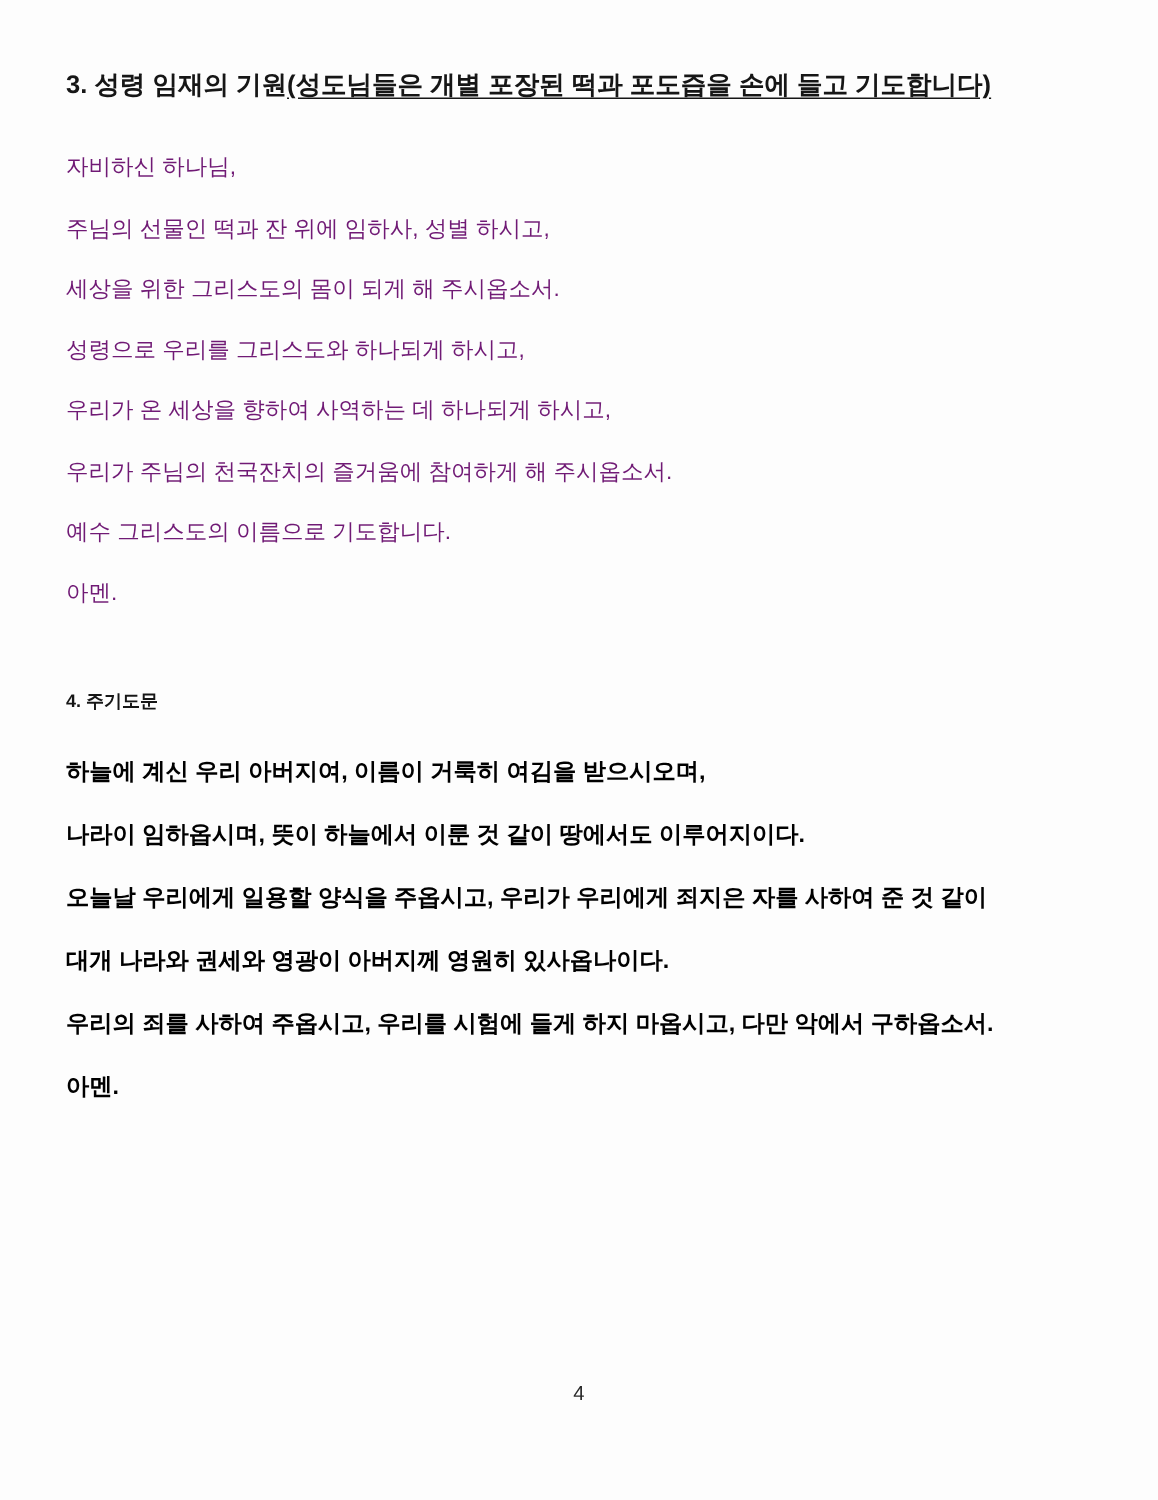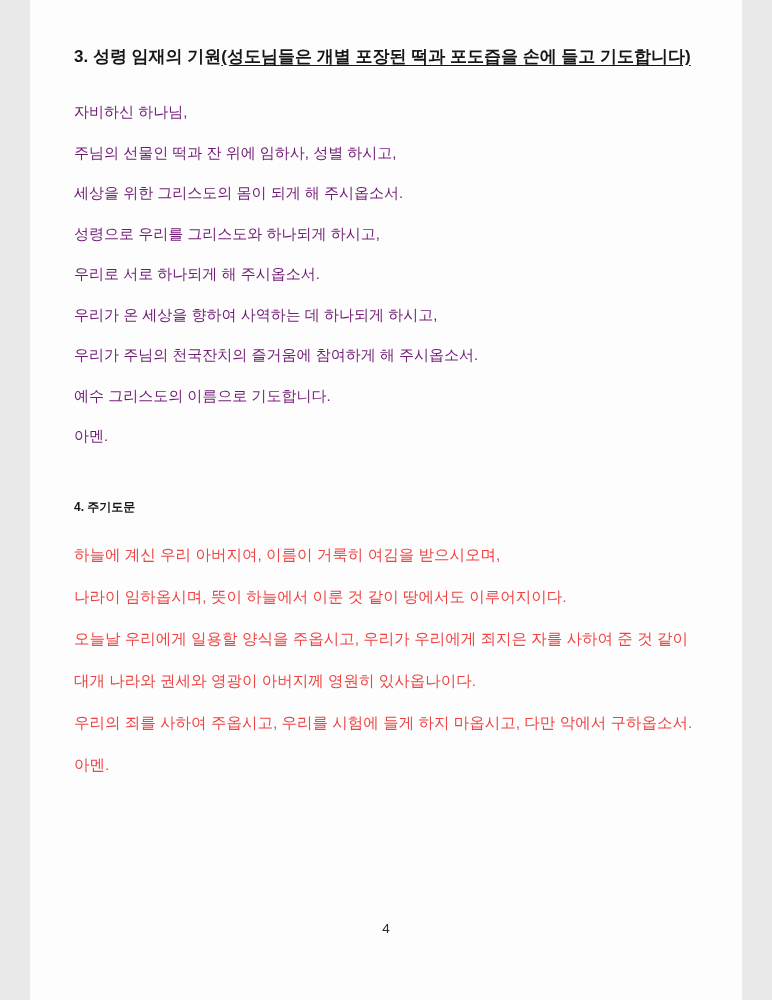--- a/index.html
+++ b/index.html
@@ -2,21 +2,21 @@
 <html lang="ko"><head>
 <meta charset="utf-8">
 <style>
   html, body {
     margin: 0;
     padding: 0;
     background: #e9e9e9;
   }
   .page {
     position: relative;
-    width: 712px;
+    width: 772px;
     height: 1000px;
     margin: 0 auto;
     background: #fdfdfd;
     font-family: "Liberation Sans", "DejaVu Sans", sans-serif;
     color: #1e1e1e;
     overflow: hidden;
     box-sizing: border-box;
   }
   .content {
     position: absolute;
@@ -46,24 +46,24 @@
   }
   .sec4-heading {
     font-size: 12px;
     font-weight: 700;
     line-height: 22px;
     margin: 51px 0 27px 0;
     color: #161616;
   }
   .lords-prayer p {
     font-size: 15.5px;
-    font-weight: 400;
+    font-weight: 700;
     line-height: 19px;
     margin: 0 0 23px 0;
-    color: #ef4444;
+    color: #000000;
     white-space: nowrap;
   }
   .page-number {
     position: absolute;
     left: 0;
     right: 0;
     top: 921px;
     text-align: center;
     font-size: 13.5px;
     color: #2a2a2a;
@@ -75,21 +75,20 @@
 <div class="page">
   <div class="content">
 
     <h2 class="sec3-heading"><span>3. 성령 임재의 기원</span><span class="underlined">(성도님들은 개별 포장된 떡과 포도즙을 손에 들고 기도합니다)</span></h2>
 
     <div class="prayer">
       <p>자비하신 하나님,</p>
       <p>주님의 선물인 떡과 잔 위에 임하사, 성별 하시고,</p>
       <p>세상을 위한 그리스도의 몸이 되게 해 주시옵소서.</p>
       <p>성령으로 우리를 그리스도와 하나되게 하시고,</p>
-      <p>우리로 서로 하나되게 해 주시옵소서.</p>
       <p>우리가 온 세상을 향하여 사역하는 데 하나되게 하시고,</p>
       <p>우리가 주님의 천국잔치의 즐거움에 참여하게 해 주시옵소서.</p>
       <p>예수 그리스도의 이름으로 기도합니다.</p>
       <p>아멘.</p>
     </div>
 
     <h2 class="sec4-heading">4. 주기도문</h2>
 
     <div class="lords-prayer">
       <p>하늘에 계신 우리 아버지여, 이름이 거룩히 여김을 받으시오며,</p>

